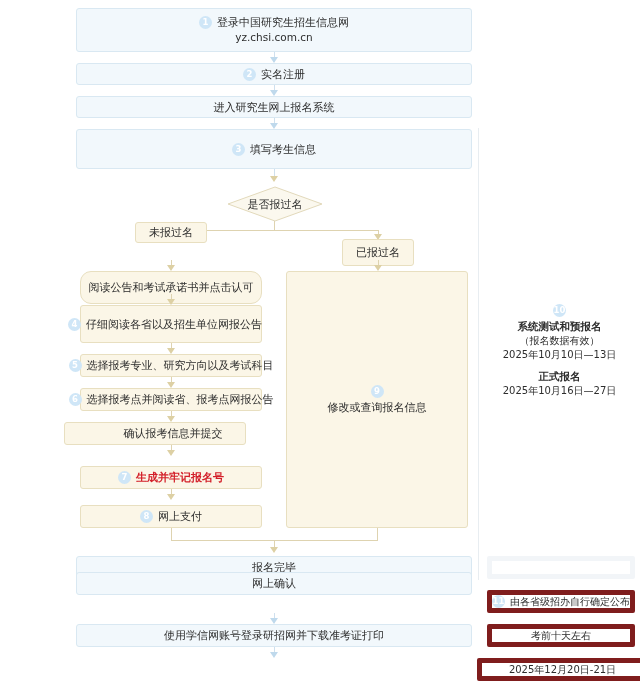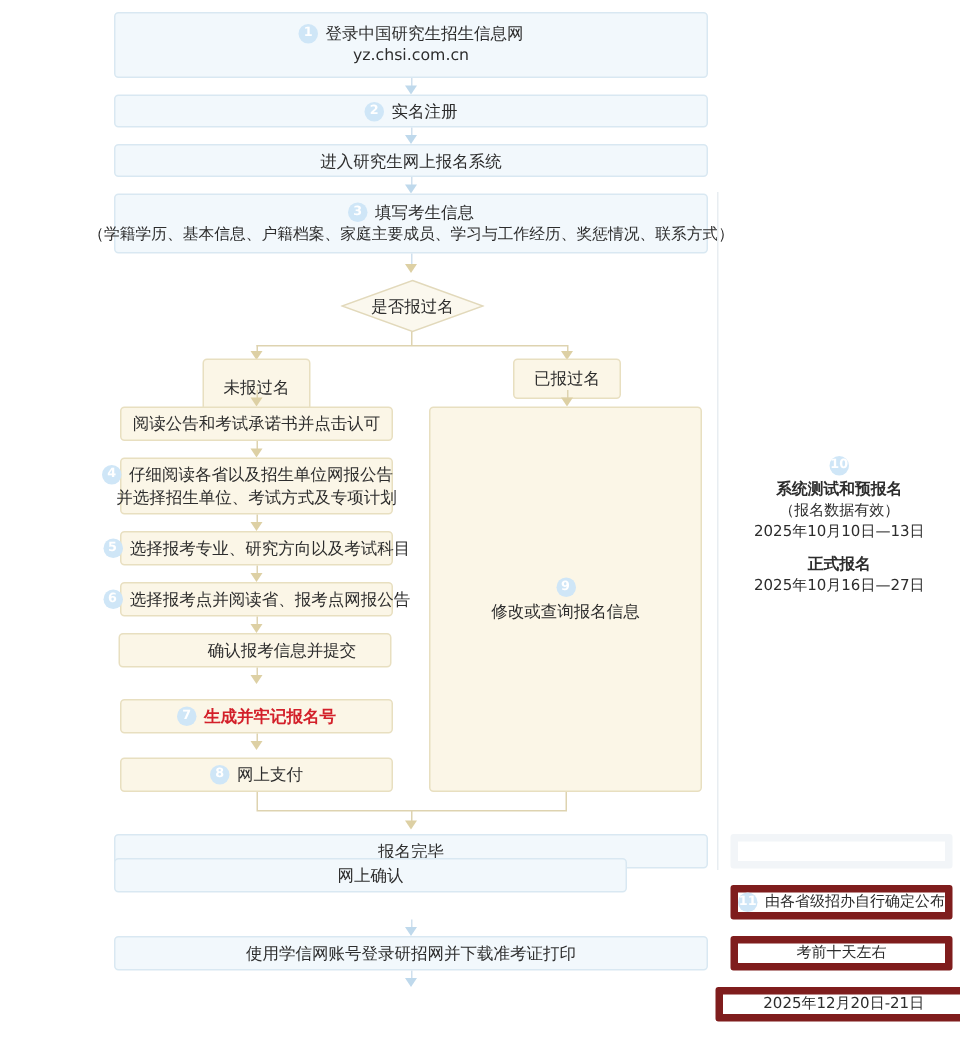--- a/index.html
+++ b/index.html
@@ -195,64 +195,62 @@
   </div>
 
   <div class="vline" style="left:274px; top:118px; height:6px;"></div>
   <div class="arrow" style="left:270px; top:123px;"></div>
 
   <div class="node blue" style="left:76px; top:129px; width:396px; height:40px;">
     <div class="row">
       <span class="badge">3</span>
       <span class="line1">填写考生信息</span>
     </div>
-    <div class="line2">（学籍学历、基本信息、户籍档案、家庭主要成员、学习与工作经历、奖惩情况、联系方式）</div>
   </div>
 
   <div class="vline" style="left:274px; top:169px; height:8px;"></div>
   <div class="arrow tan" style="left:270px; top:176px;"></div>
 
   <div class="diamond-wrap" style="left:227px; top:186px;">
     <svg class="diamond-shape" viewBox="0 0 96 36" preserveAspectRatio="none">
       <polygon points="48,1 95,18 48,35 1,18" fill="#fbf8ee" stroke="#e2d9bb" stroke-width="1"></polygon>
     </svg>
     <div class="diamond-label">是否报过名</div>
   </div>
 
   <div class="vline tan" style="left:274px; top:221px; height:9px;"></div>
   <div class="hline tan" style="left:171px; top:230px; width:207px;"></div>
   <div class="vline tan" style="left:171px; top:230px; height:6px;"></div>
   <div class="arrow tan" style="left:167px; top:234px;"></div>
   <div class="vline tan" style="left:378px; top:230px; height:6px;"></div>
   <div class="arrow tan" style="left:374px; top:234px;"></div>
 
-  <div class="node cream" style="left:135px; top:239px; width:72px; height:38px;">
+  <div class="node cream" style="left:135px; top:222px; width:72px; height:21px;">
     <span class="line1">未报过名</span>
   </div>
   <div class="node cream" style="left:342px; top:239px; width:72px; height:27px;">
     <span class="line1">已报过名</span>
   </div>
 
   <div class="vline tan" style="left:171px; top:260px; height:7px;"></div>
   <div class="arrow tan" style="left:167px; top:265px;"></div>
   <div class="vline tan" style="left:378px; top:260px; height:7px;"></div>
   <div class="arrow tan" style="left:374px; top:265px;"></div>
 
-  <div class="node cream" style="left:80px; top:271px; width:182px; height:23px;">
+  <div class="node cream" style="left:80px; top:271px; width:182px; height:33px;border-radius:11px;">
     <span class="line1">阅读公告和考试承诺书并点击认可</span>
   </div>
   <div class="vline tan" style="left:171px; top:294px; height:7px;"></div>
   <div class="arrow tan" style="left:167px; top:299px;"></div>
 
   <div class="node cream" style="left:80px; top:305px; width:182px; height:38px;">
     <div class="row" style="margin-left:-12px;">
       <span class="badge">4</span>
       <span class="line1">仔细阅读各省以及招生单位网报公告</span>
     </div>
-    <div class="line1">并选择招生单位、考试方式及专项计划</div>
   </div>
   <div class="vline tan" style="left:171px; top:343px; height:7px;"></div>
   <div class="arrow tan" style="left:167px; top:348px;"></div>
 
   <div class="node cream" style="left:80px; top:354px; width:182px; height:23px;">
     <div class="row">
       <span class="badge">5</span>
       <span class="line1">选择报考专业、研究方向以及考试科目</span>
     </div>
   </div>
@@ -261,21 +259,21 @@
 
   <div class="node cream" style="left:80px; top:388px; width:182px; height:23px;">
     <div class="row">
       <span class="badge">6</span>
       <span class="line1">选择报考点并阅读省、报考点网报公告</span>
     </div>
   </div>
   <div class="vline tan" style="left:171px; top:411px; height:7px;"></div>
   <div class="arrow tan" style="left:167px; top:416px;"></div>
 
-  <div class="node cream" style="left:79px; top:422px; width:182px; height:23px;padding-left:36px;">
+  <div class="node cream" style="left:64px; top:422px; width:182px; height:23px;padding-left:36px;">
     <span class="line1">确认报考信息并提交</span>
   </div>
   <div class="vline tan" style="left:171px; top:445px; height:7px;"></div>
   <div class="arrow tan" style="left:167px; top:450px;"></div>
 
   <div class="node cream" style="left:80px; top:466px; width:182px; height:23px;">
     <div class="row">
       <span class="badge">7</span>
       <span class="line1 red">生成并牢记报名号</span>
     </div>
@@ -300,21 +298,21 @@
   <div class="hline tan" style="left:171px; top:540px; width:207px;"></div>
   <div class="vline tan" style="left:274px; top:540px; height:8px;"></div>
   <div class="arrow tan" style="left:270px; top:547px;"></div>
 
   <div class="node blue" style="left:76px; top:556px; width:396px; height:23px;">
     <span class="line1">报名完毕</span>
   </div>
   <div class="vline" style="left:274px; top:579px; height:7px;"></div>
   <div class="arrow" style="left:270px; top:584px;"></div>
 
-  <div class="node blue" style="left:76px; top:572px; width:342px; height:23px;">
+  <div class="node blue" style="left:76px; top:572px; width:396px; height:23px;">
     <span class="line1">网上确认</span>
   </div>
   <div class="vline" style="left:274px; top:613px; height:7px;"></div>
   <div class="arrow" style="left:270px; top:618px;"></div>
 
   <div class="node blue" style="left:76px; top:624px; width:396px; height:23px;">
     <span class="line1">使用学信网账号登录研招网并下载准考证打印</span>
   </div>
   <div class="vline" style="left:274px; top:647px; height:7px;"></div>
   <div class="arrow" style="left:270px; top:652px;"></div>

